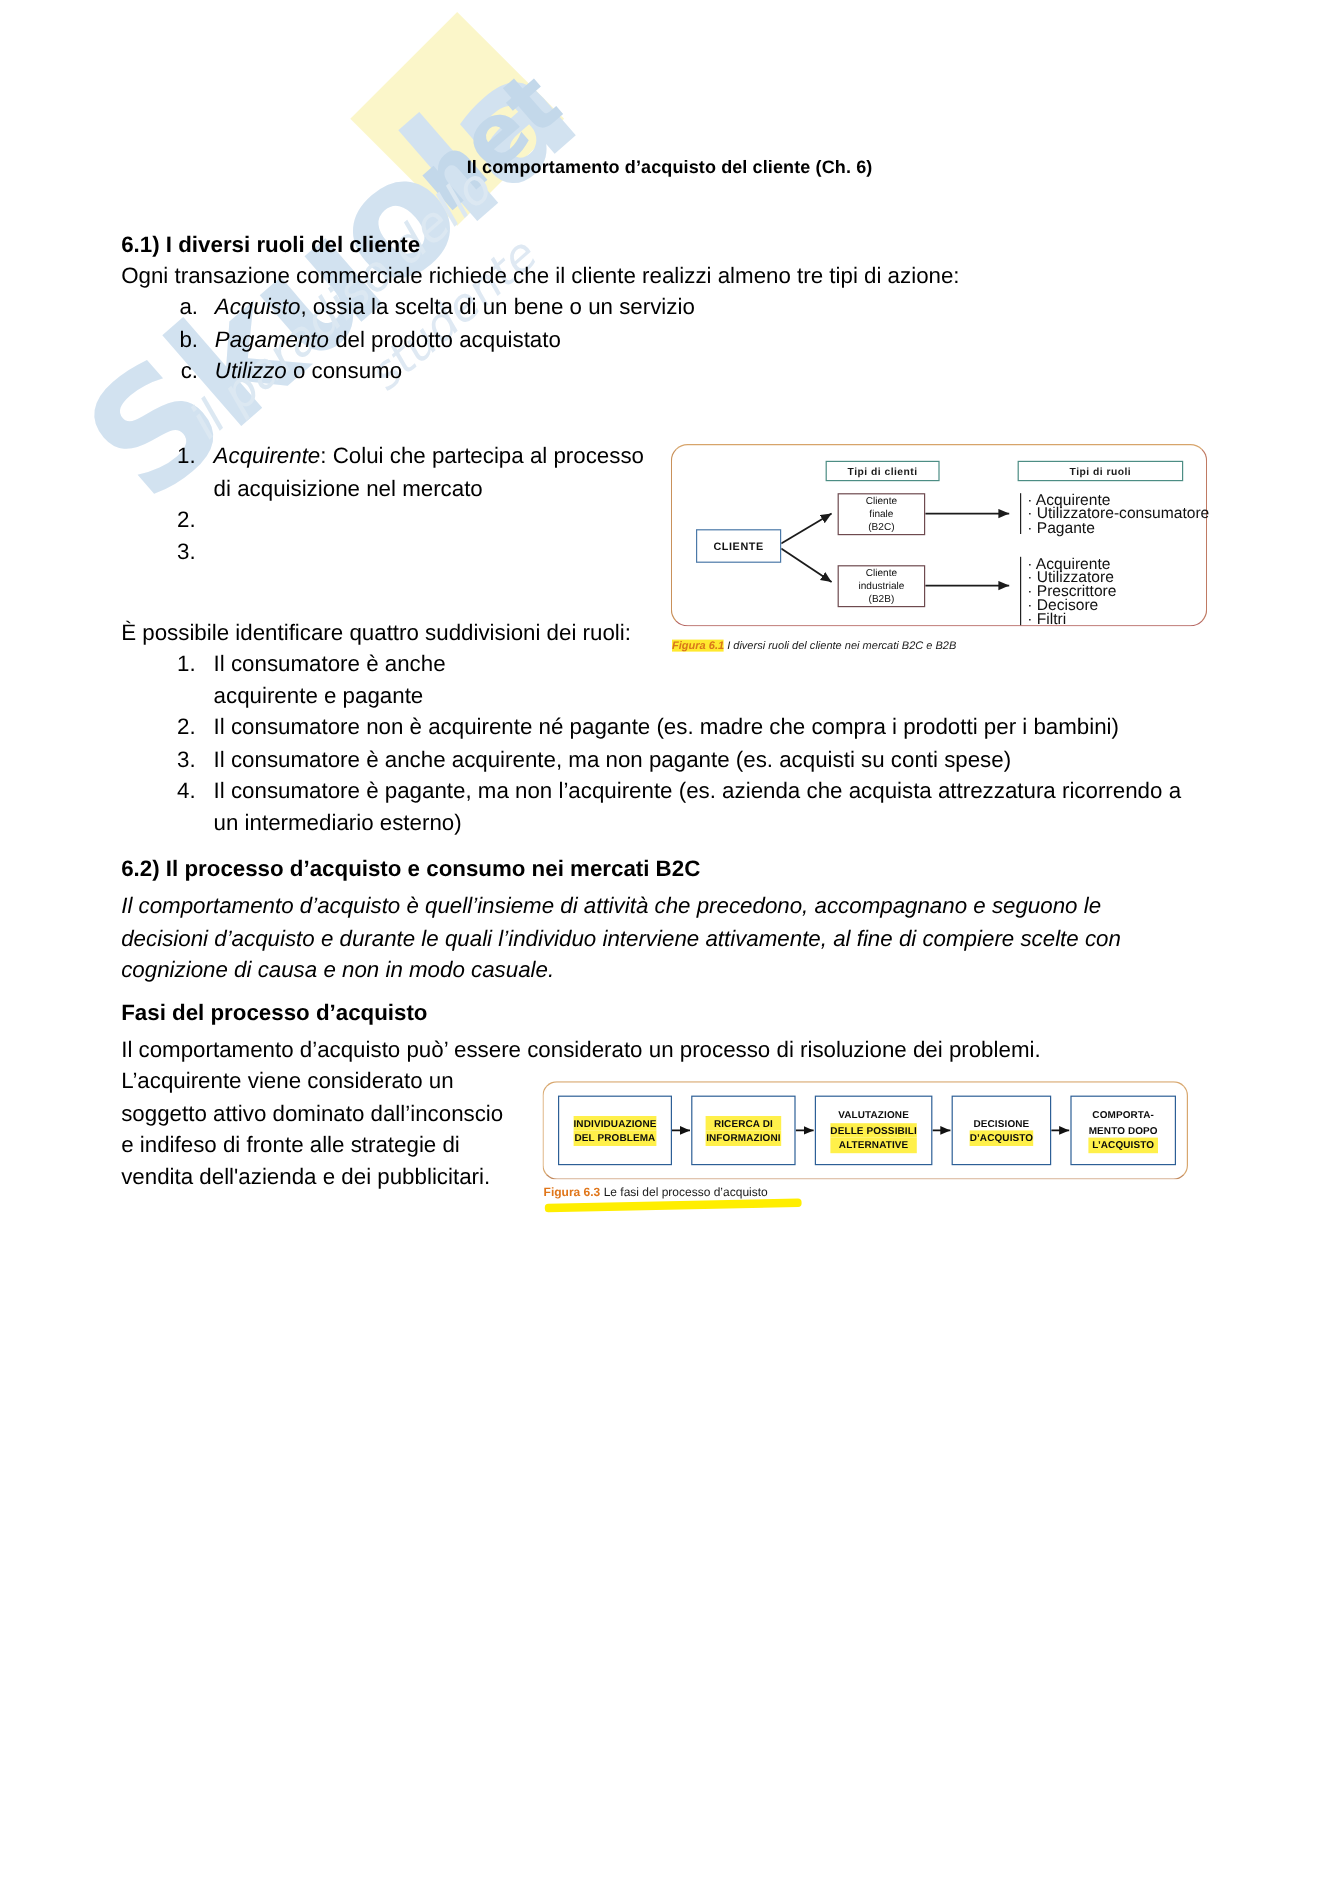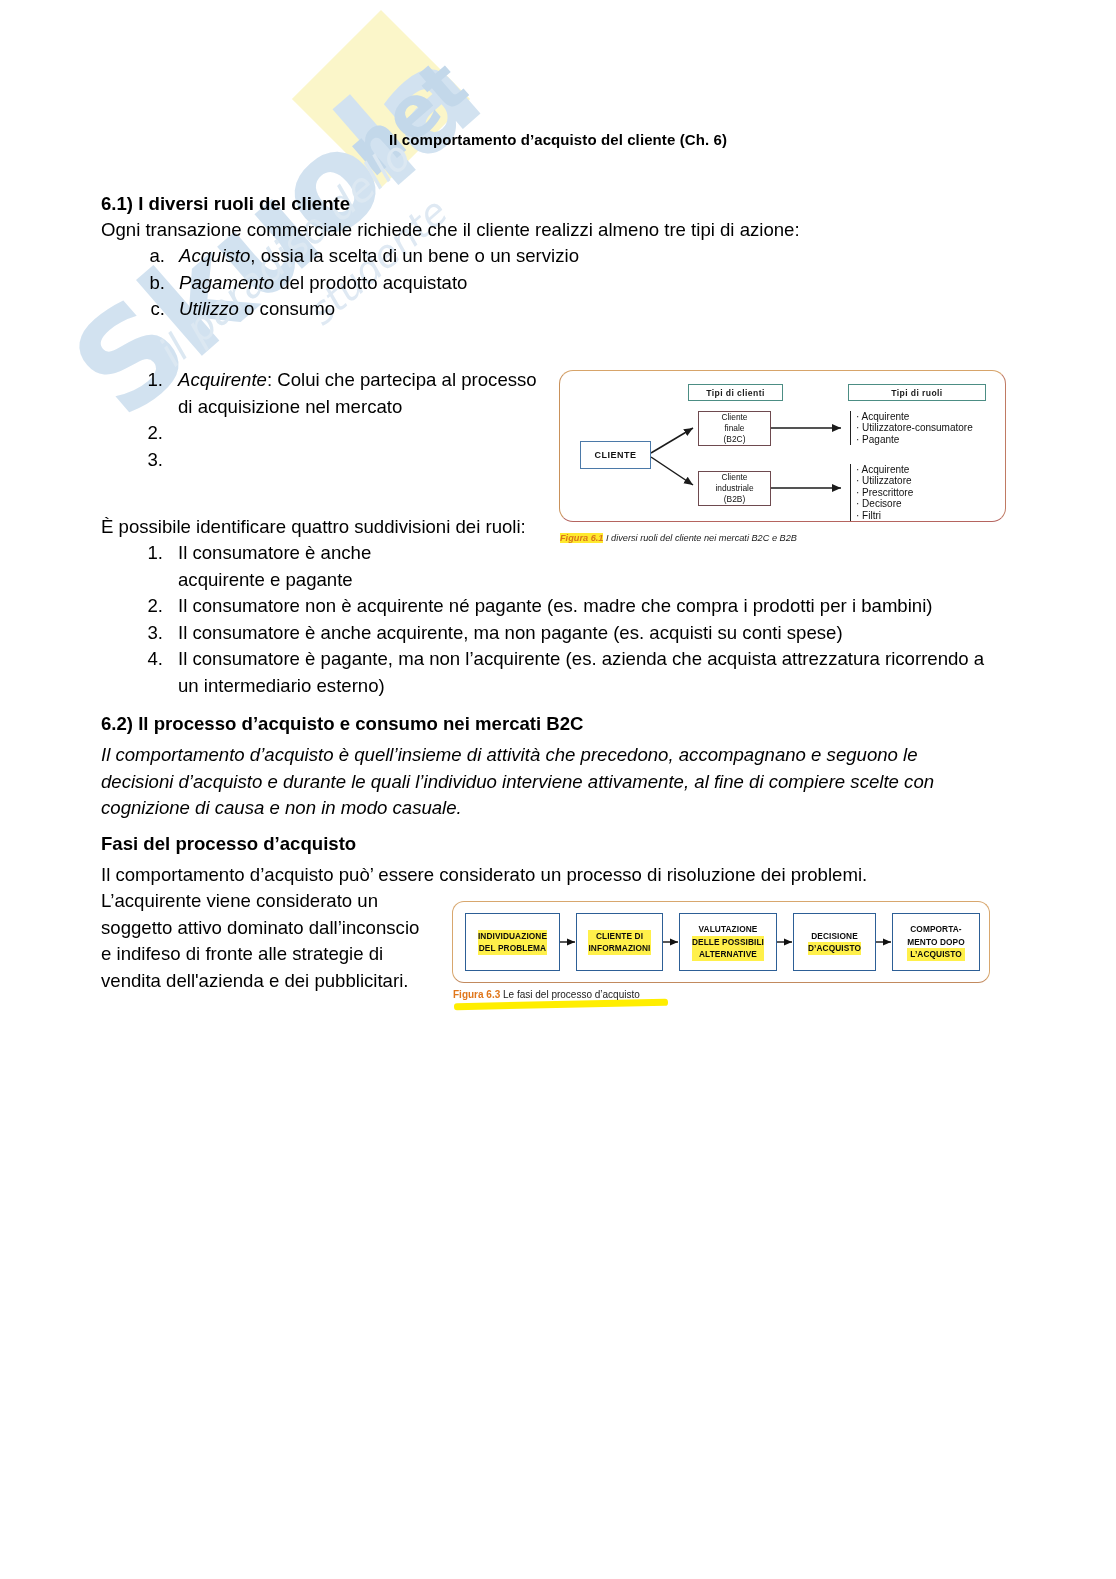--- a/index.html
+++ b/index.html
@@ -166,21 +166,21 @@
     font-weight: 700;
     color: #111111;
     display: flex;
     align-items: center;
     justify-content: center;
     letter-spacing: .5px;
     box-sizing: border-box;
   }
   .rolelist {
     position: absolute;
-    font-size: 10px;
+    font-size: 13px;
     line-height: 11.4px;
     color: #111111;
     border-left: 1.3px solid #222;
     padding-left: 5px;
     white-space: nowrap;
   }
   .figcap {
     position: absolute;
     font-size: 9.2px;
     color: #1a1a1a;
@@ -402,21 +402,21 @@
       <div class="pbox" style="left:13px; width:95px;">
         <div>
           <span class="hl-soft">INDIVIDUAZIONE</span>
           <span class="hl-soft">DEL PROBLEMA</span>
           <span></span>
         </div>
       </div>
 
       <div class="pbox" style="left:124px; width:87px;">
         <div>
-          <span class="hl-soft">CLIENTE DI</span>
+          <span class="hl-soft">RICERCA DI</span>
           <span class="hl-soft">INFORMAZIONI</span>
           <span></span>
         </div>
       </div>
 
       <div class="pbox" style="left:227px; width:98px;">
         <div>
           <span>VALUTAZIONE</span>
           <span class="hl-soft">DELLE POSSIBILI</span>
           <span class="hl-soft">ALTERNATIVE</span>

